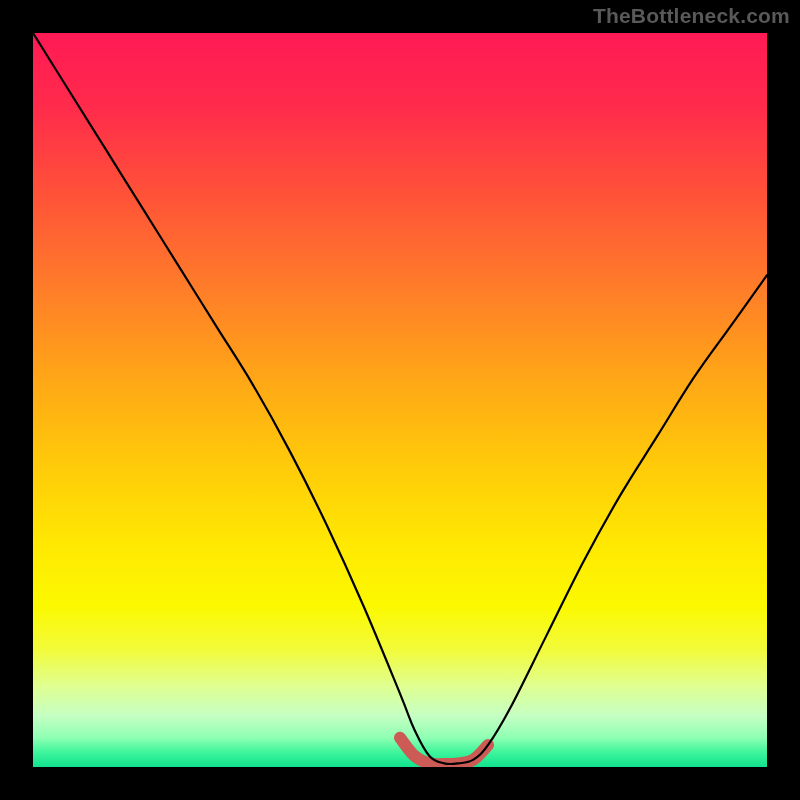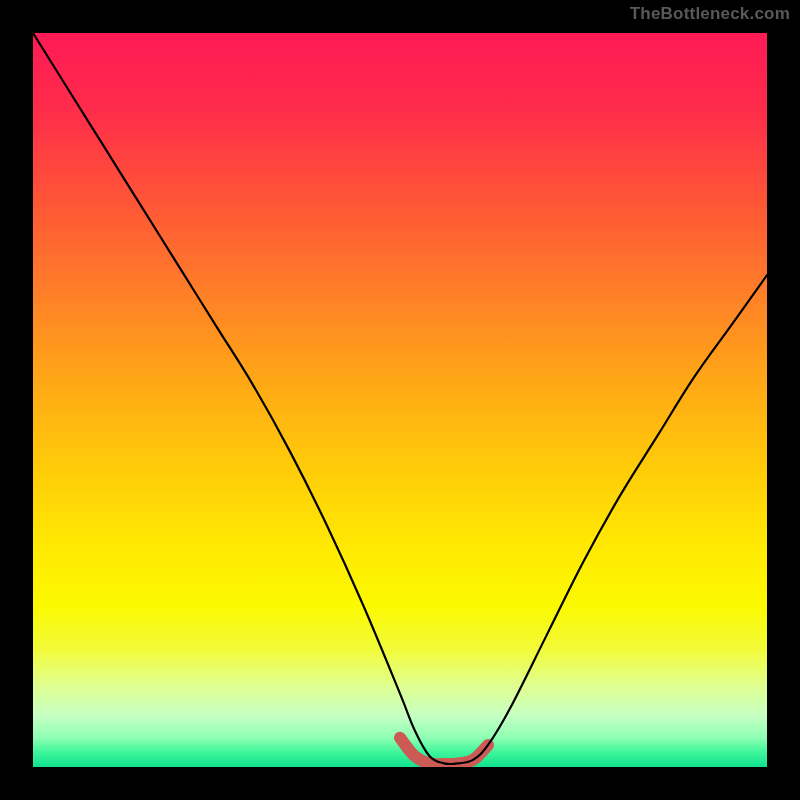--- a/index.html
+++ b/index.html
@@ -15,21 +15,21 @@
     position: relative;
     width: 800px;
     height: 800px;
     background: #000;
   }
   .watermark {
     position: absolute;
     top: 4px;
     right: 10px;
     color: #595959;
-    font-size: 17px;
+    font-size: 21px;
     font-weight: 600;
     letter-spacing: 0.2px;
     z-index: 10;
   }
   .plot-area {
     position: absolute;
     left: 33px;
     top: 33px;
     width: 734px;
     height: 734px;

